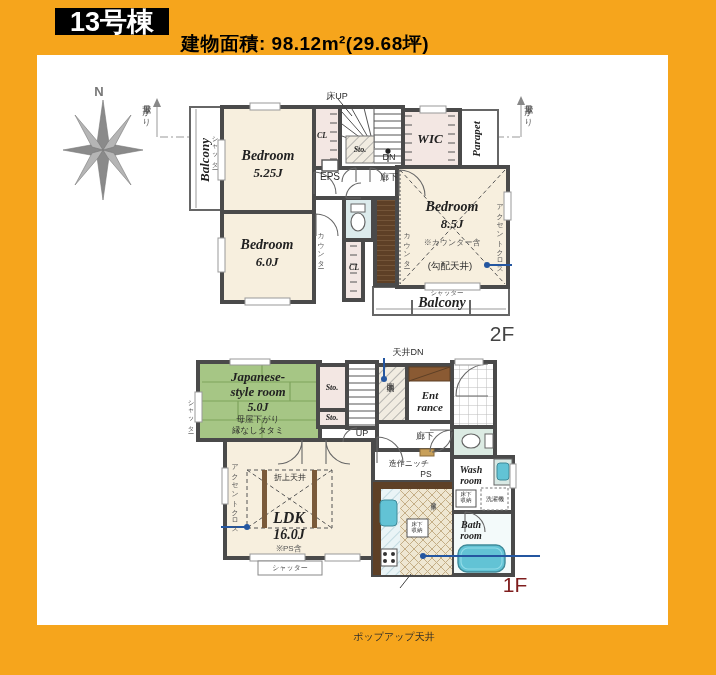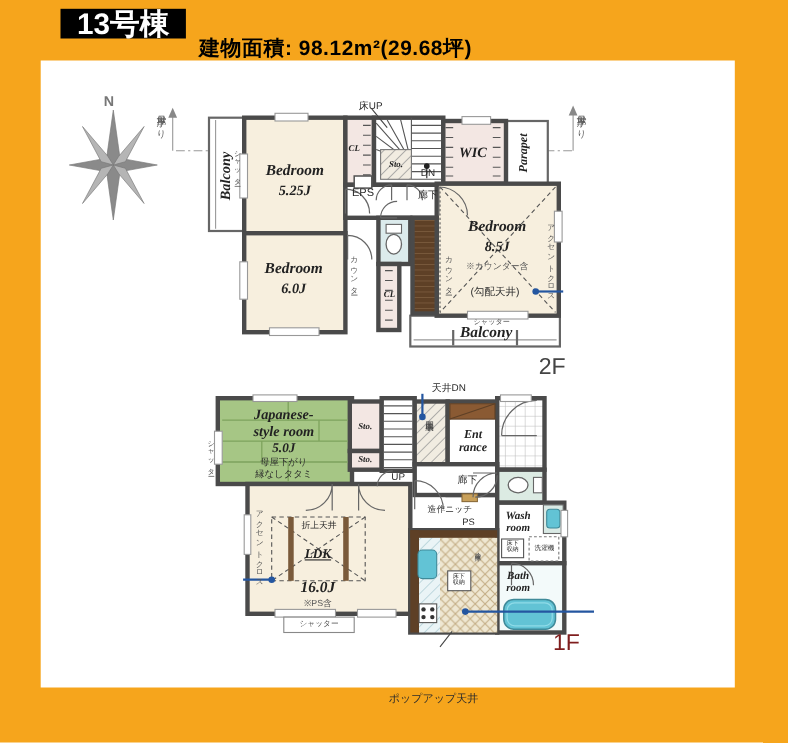--- a/index.html
+++ b/index.html
@@ -282,21 +282,21 @@
   <div class="lbl c" style="left:409px;top:464px;font-size:8px;">造作ニッチ</div>
   <div class="lbl c" style="left:426px;top:475px;font-size:8.5px;">PS</div>
   <div class="lbl c serif" style="left:471px;top:470px;font-size:10px;">Wash</div>
   <div class="lbl c serif" style="left:471px;top:481px;font-size:10px;">room</div>
   <div class="lbl c" style="left:466px;top:498px;font-size:5.5px;white-space:normal;width:14px;">床下収納</div>
   <div class="lbl c" style="left:495px;top:499px;font-size:6px;">洗濯機</div>
   <div class="lbl c serif" style="left:471px;top:525px;font-size:10px;">Bath</div>
   <div class="lbl c serif" style="left:471px;top:536px;font-size:10px;">room</div>
   <div class="lbl vtext" style="left:231px;top:459px;font-size:7px;color:#555;">アクセントクロス</div>
   <div class="lbl c" style="left:290px;top:478px;font-size:8px;">折上天井</div>
-  <div class="lbl c serif" style="left:289px;top:504px;font-size:12px;text-decoration:underline;">LDK</div>
+  <div class="lbl c serif" style="left:289px;top:518px;font-size:16px;">LDK</div>
   <div class="lbl c serif" style="left:289px;top:535px;font-size:14px;">16.0J</div>
   <div class="lbl c" style="left:289px;top:549px;font-size:8px;color:#555;">※PS含</div>
   <div class="lbl c" style="left:290px;top:568px;font-size:7px;color:#555;">シャッター</div>
   <div class="lbl c" style="left:417px;top:528px;font-size:5.5px;white-space:normal;width:14px;">床下収納</div>
   <div class="lbl vtext" style="left:430px;top:497px;font-size:6px;color:#555;">冷蔵庫</div>
   <div class="lbl c" style="left:394px;top:593px;font-size:10px;margin-top:44px;">ポップアップ天井</div>
   <div class="lbl c" style="left:515px;top:585px;font-size:21px;color:#7f1d1d;">1F</div>
 
 </div>
 

